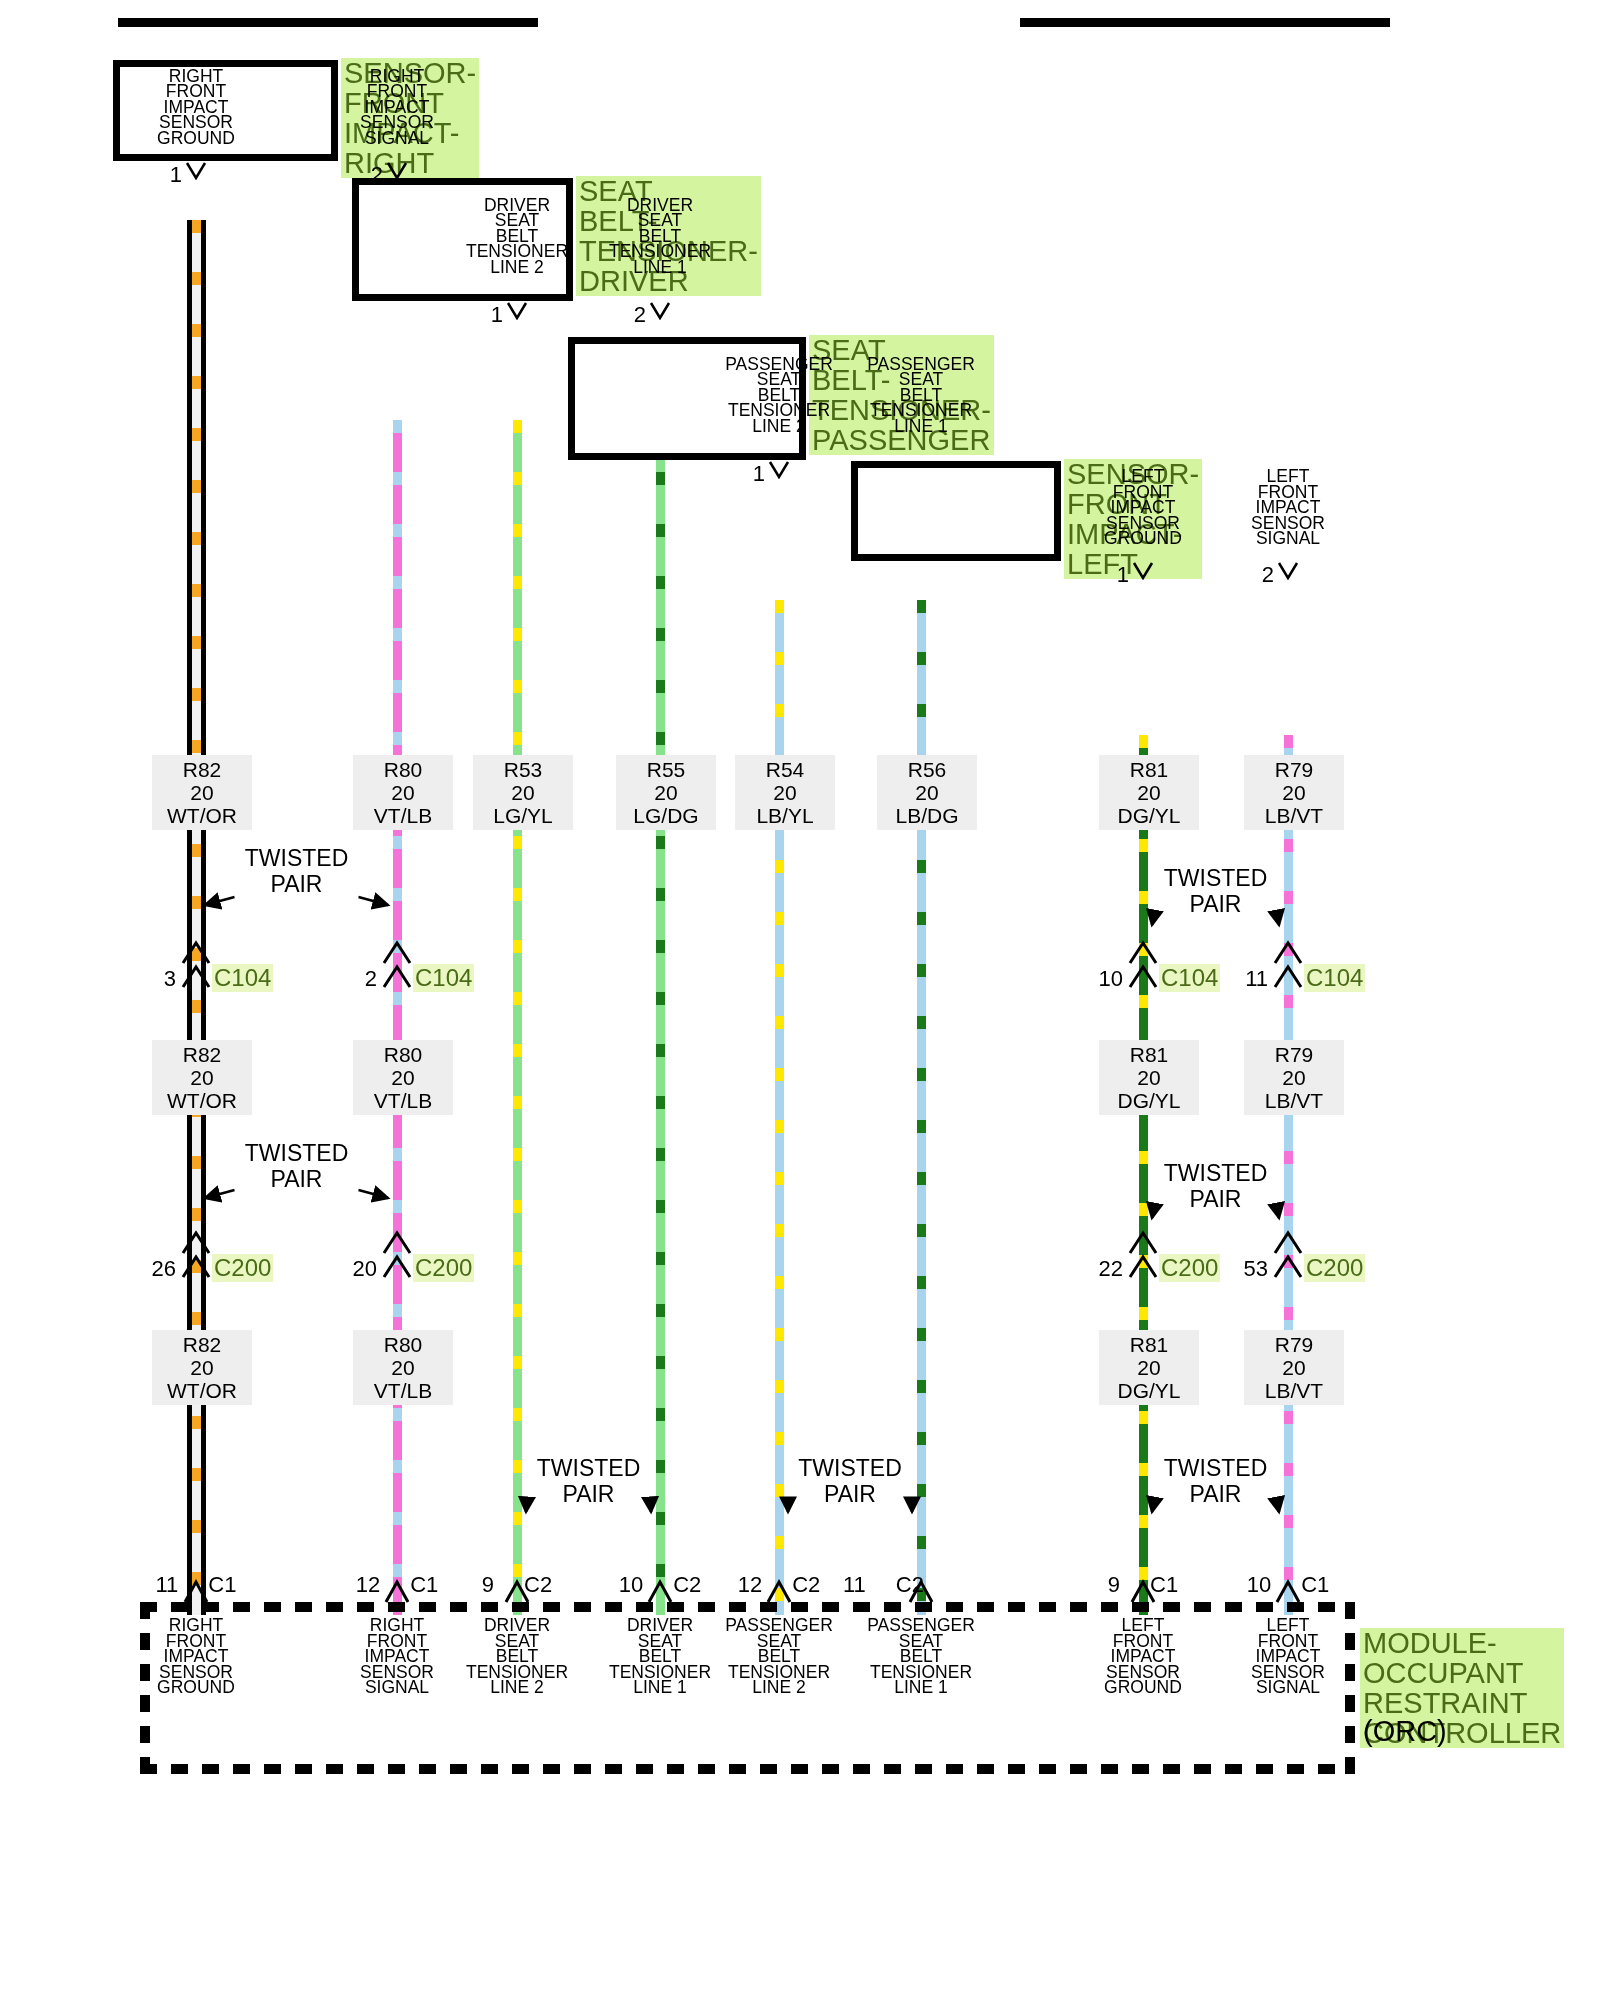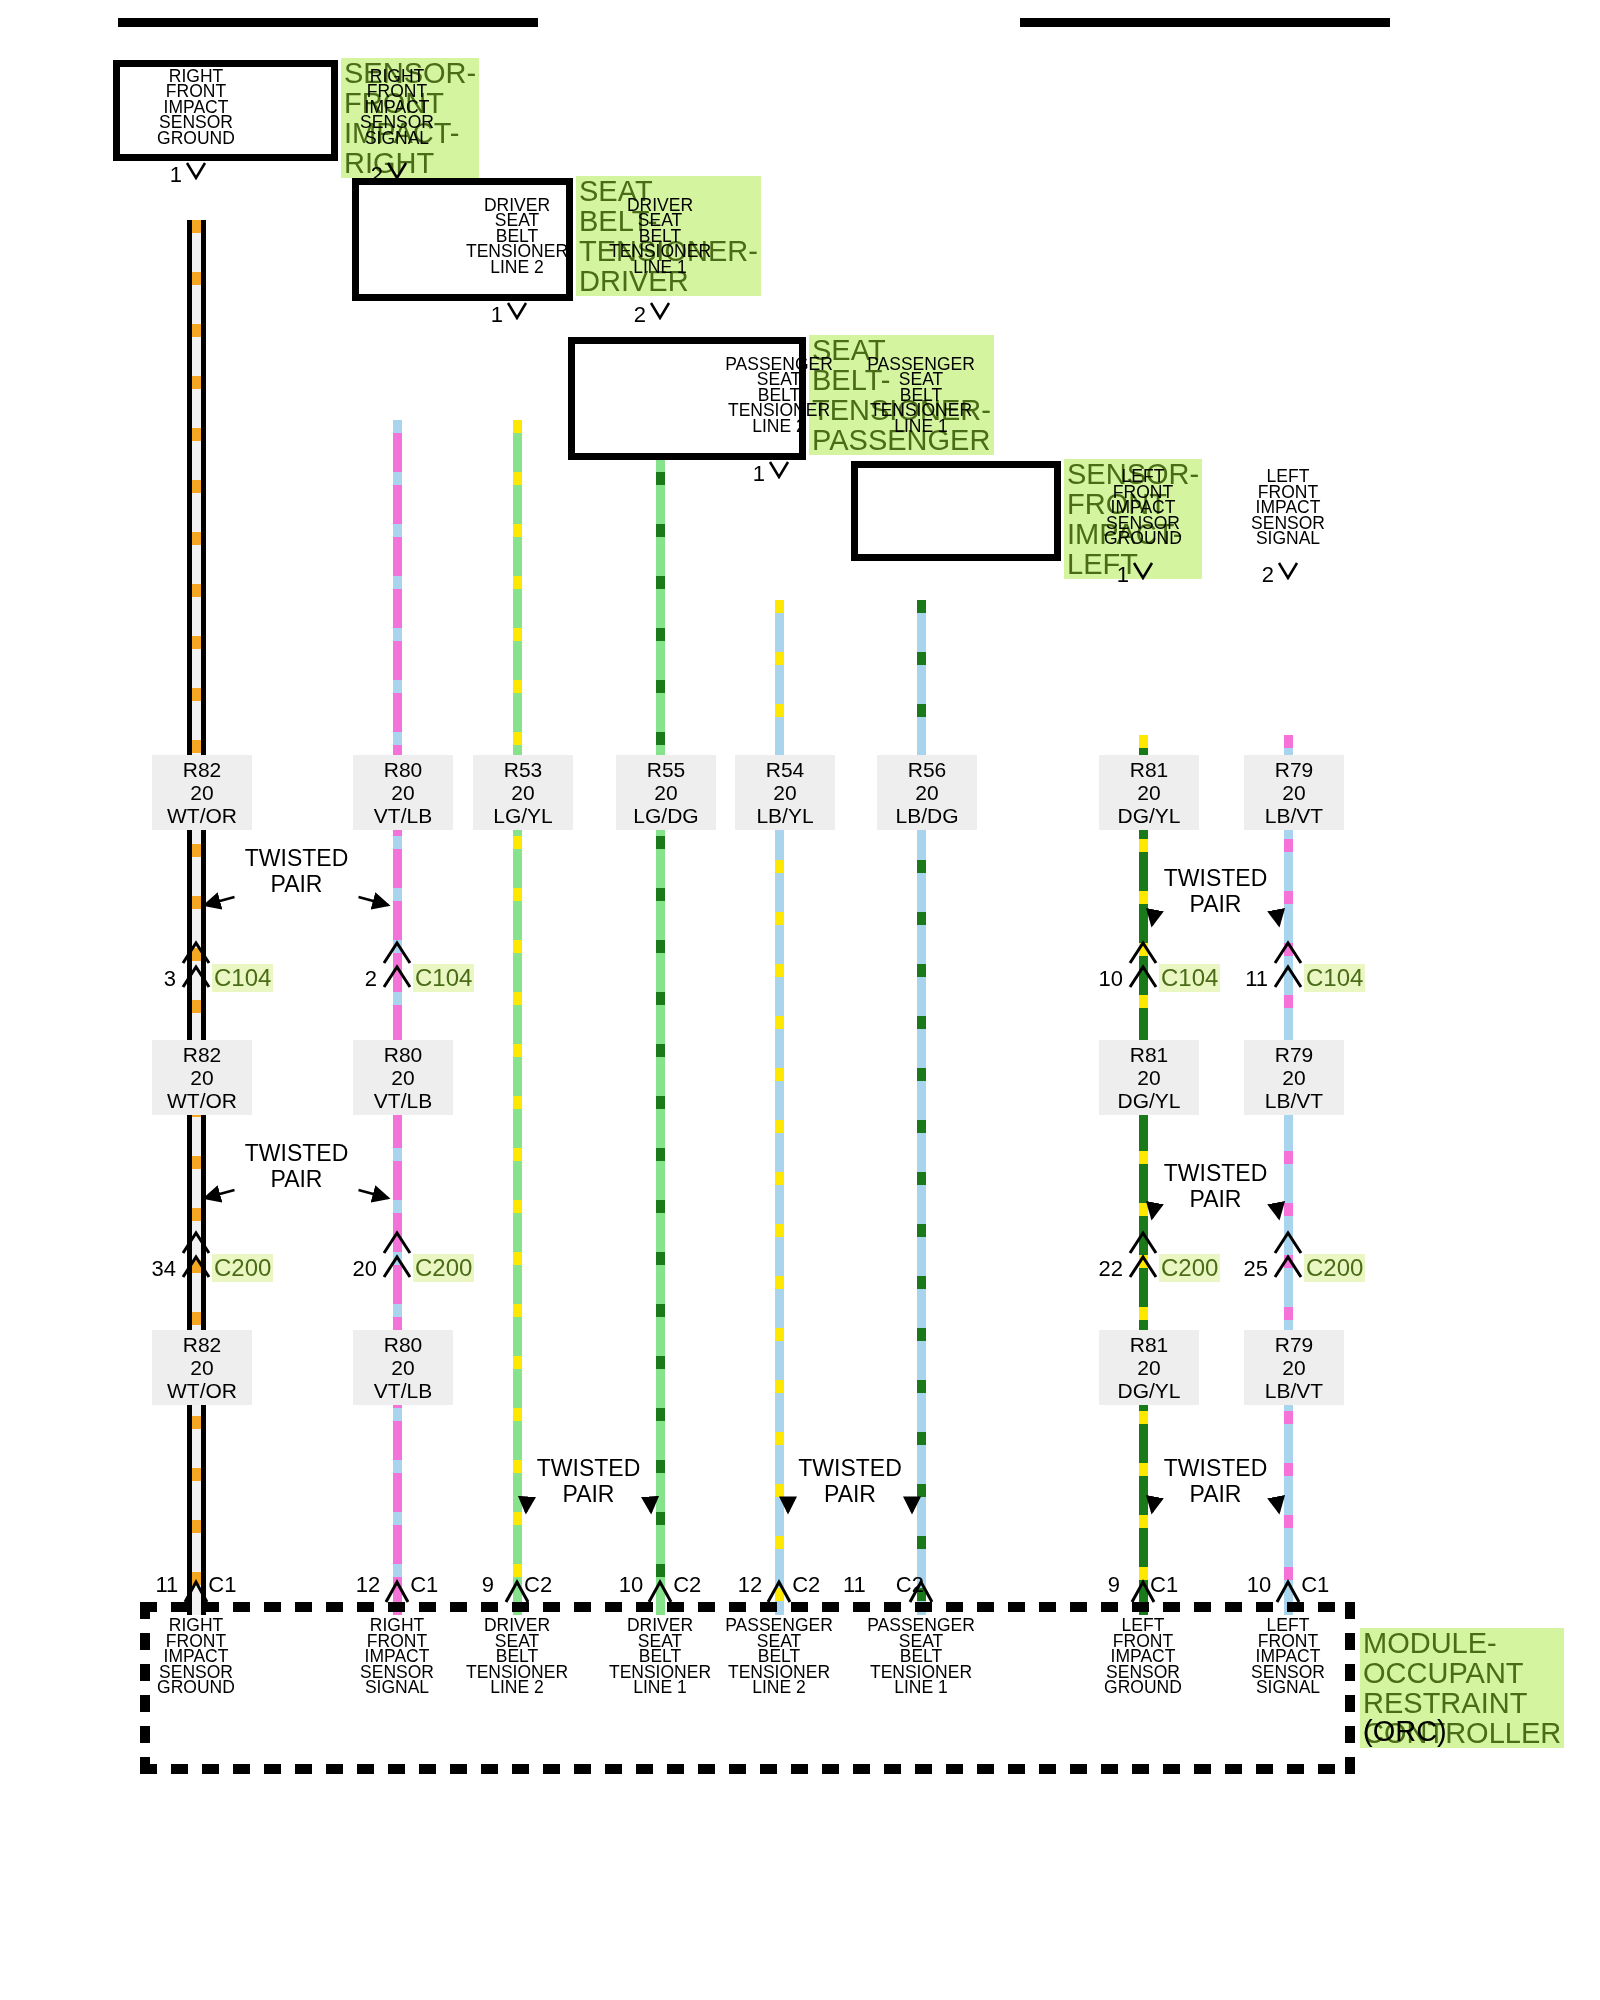--- a/index.html
+++ b/index.html
@@ -350,21 +350,21 @@
         <polyline points="7,48 20,28 33,48" fill="none" stroke="#000" stroke-width="3"></polyline>
       </svg>
       <div class="cnum" style="left:1193px;top:966px;width:75px;">11</div>
       <div class="cname" style="left:1304px;top:964px;">C104</div>
     </div>
     <div class="conn" style="left:0;top:0;width:0;height:0;">
       <svg width="40" height="52" style="position:absolute;left:176px;top:1229px;">
         <polyline points="7,24 20,4 33,24" fill="none" stroke="#000" stroke-width="3"></polyline>
         <polyline points="7,48 20,28 33,48" fill="none" stroke="#000" stroke-width="3"></polyline>
       </svg>
-      <div class="cnum" style="left:101px;top:1256px;width:75px;">34</div>
+      <div class="cnum" style="left:101px;top:1256px;width:75px;">26</div>
       <div class="cname" style="left:212px;top:1254px;">C200</div>
     </div>
     <div class="conn" style="left:0;top:0;width:0;height:0;">
       <svg width="40" height="52" style="position:absolute;left:377px;top:1229px;">
         <polyline points="7,24 20,4 33,24" fill="none" stroke="#000" stroke-width="3"></polyline>
         <polyline points="7,48 20,28 33,48" fill="none" stroke="#000" stroke-width="3"></polyline>
       </svg>
       <div class="cnum" style="left:302px;top:1256px;width:75px;">20</div>
       <div class="cname" style="left:413px;top:1254px;">C200</div>
     </div>
@@ -374,21 +374,21 @@
         <polyline points="7,48 20,28 33,48" fill="none" stroke="#000" stroke-width="3"></polyline>
       </svg>
       <div class="cnum" style="left:1048px;top:1256px;width:75px;">22</div>
       <div class="cname" style="left:1159px;top:1254px;">C200</div>
     </div>
     <div class="conn" style="left:0;top:0;width:0;height:0;">
       <svg width="40" height="52" style="position:absolute;left:1268px;top:1229px;">
         <polyline points="7,24 20,4 33,24" fill="none" stroke="#000" stroke-width="3"></polyline>
         <polyline points="7,48 20,28 33,48" fill="none" stroke="#000" stroke-width="3"></polyline>
       </svg>
-      <div class="cnum" style="left:1193px;top:1256px;width:75px;">25</div>
+      <div class="cnum" style="left:1193px;top:1256px;width:75px;">53</div>
       <div class="cname" style="left:1304px;top:1254px;">C200</div>
     </div>
     <div id="orc">
       <div class="dash-top"></div>
       <div class="dash-bot"></div>
       <div class="dash-left"></div>
       <div class="dash-right"></div>
     </div>
     <div class="greencap" style="left:1360px;top:1596px;margin-top:32px;">MODULE-<br>OCCUPANT<br>RESTRAINT<br>CONTROLLER</div>
     <div class="greencap nohl" style="left:1360px;top:1716px;">(ORC)</div>

